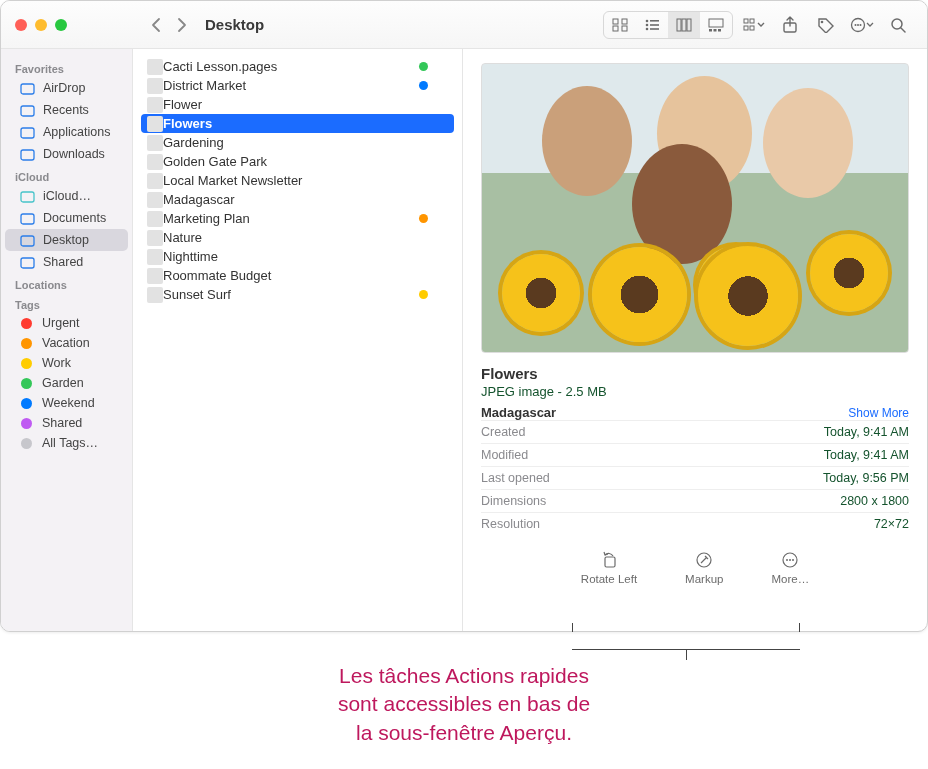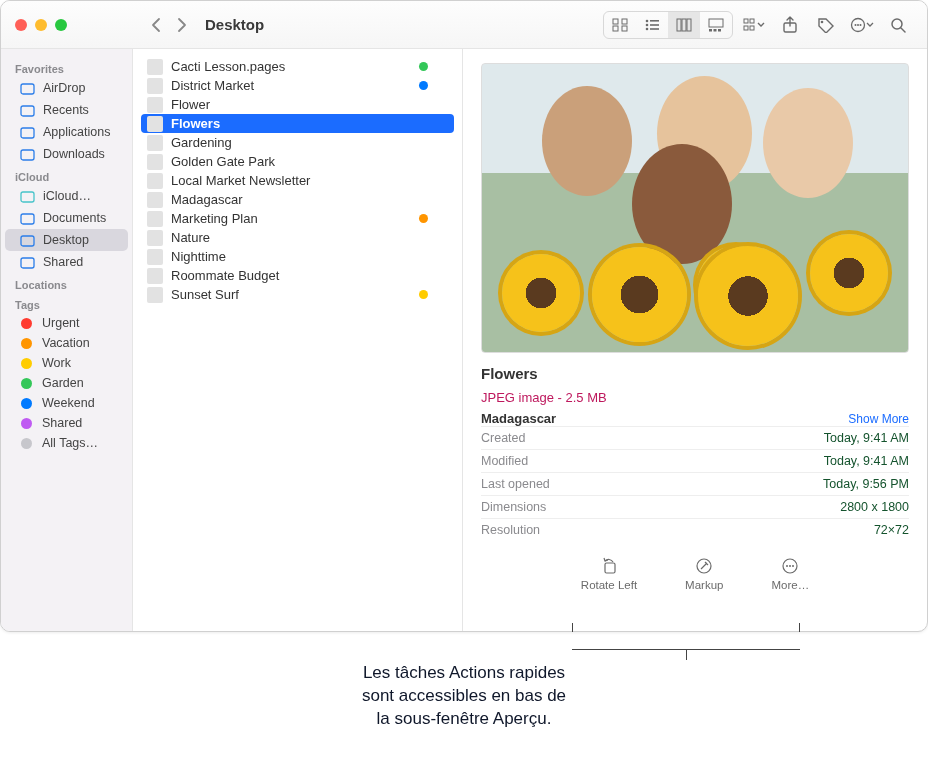--- a/index.html
+++ b/index.html
@@ -18,53 +18,53 @@
   .seg.active { background:#e6e6e6;}
   .tbtn { width:30px; height:26px; display:flex;align-items:center;justify-content:center; color:#6b6b6b; border-radius:5px;}
   .content { flex:1; display:flex; min-height:0;}
   .sidebar { width:132px; background:#f4f2f5; border-right:1px solid #e5e5e5; padding:8px 0; overflow:auto; font-size:12.5px;}
   .sb-heading { color:#8a8a8e; font-size:11px; font-weight:600; padding:6px 14px 2px;}
   .sb-item { display:flex; align-items:center; gap:8px; padding:3px 10px 3px 14px; color:#444; border-radius:5px; margin:0 4px;}
   .sb-item.active { background:#d9d7de;}
   .sb-icon{ width:16px; height:16px; display:flex;align-items:center;justify-content:center; color:#2b7de9;}
   .tagdot{ width:11px; height:11px; border-radius:50%; margin-left:2px; margin-right:2px;}
   .filecol { width:330px; border-right:1px solid #e5e5e5; padding:8px 8px; overflow:auto;}
-  .filerow { display:flex; align-items:center; gap:8px; padding:1.5px 6px; border-radius:4px; font-size:13px; color:#333;}
+  .filerow { display:flex; align-items:center; gap:0; padding:1.5px 6px; border-radius:4px; font-size:13px; color:#333;}
   .filerow.selected{ background:#1b6cff; color:#fff; font-weight:600;}
   .filerow.selected .fname{color:#fff;}
   .ficon{ width:16px; height:16px; border-radius:2px; background:#e2e2e2; display:flex;align-items:center;justify-content:center;font-size:9px;color:#888;}
   .fname{flex:1; white-space:nowrap; overflow:hidden; text-overflow:ellipsis;}
   .ftag{ width:9px; height:9px; border-radius:50%; margin-left:auto; margin-right:20px;}
   .preview { flex:1; display:flex; flex-direction:column; padding:14px 18px 10px; overflow:auto;}
   .thumb { width:100%; height:290px; border:1px solid #ddd; border-radius:4px; overflow:hidden; position:relative; background: linear-gradient(180deg,#dfe9ec 0%, #dfe9ec 38%, #a8bfa3 38%, #a8bfa3 100%);}
   
   .face{position:absolute;border-radius:50%;}
   .f1{width:90px;height:110px;background:#caa07a;top:22px;left:60px;}
   .f2{width:95px;height:115px;background:#e6c39c;top:12px;left:175px;}
   .f3{width:100px;height:120px;background:#8a5a3c;top:80px;left:150px;}
   .f4{width:90px;height:110px;background:#e9c9a8;top:24px;right:55px;}
   .sun{position:absolute; width:78px;height:78px;border-radius:50%; background: radial-gradient(circle,#5a3a1f 0 28%, #f6c21a 28% 100%); box-shadow:0 0 0 4px #d6a514;}
   .s1{bottom:20px;left:20px;} .s2{bottom:10px;left:110px;width:95px;height:95px;} .s3{bottom:28px;left:215px;} .s4{bottom:6px;right:110px;width:100px;height:100px;} .s5{bottom:40px;right:20px;}
   .pv-title{ font-weight:600; font-size:15px; margin-top:12px; color:#333;}
-  .pv-sub{ color:#be185d; font-size:13px; margin-top:8px;}
+  .pv-sub{ color:#14532d; font-size:13px; margin-top:2px;}
   .pv-infohdr{ display:flex; align-items:center; margin-top:6px;}
   .pv-infohdr .lbl{font-weight:600; font-size:13px;}
   .pv-infohdr .more{margin-left:auto; color:#1b6cff; font-size:12px;}
   .kv{ display:flex; font-size:12.5px; padding:4px 0; border-top:1px solid #eee; color:#8a8a8e;}
   .kv:first-of-type{border-top:1px solid #eee;}
   .kv .v{ margin-left:auto; color:#14532d;}
   .qa-row{ display:flex; justify-content:center; gap:48px; margin-top:16px; padding-bottom:6px;}
   .qa{ display:flex; flex-direction:column; align-items:center; gap:4px; color:#6b6b6b; font-size:11.5px;}
   .callout{ width:928px; text-align:center; position:relative;}
   .callout-line{ position:relative; height:26px; width:928px;}
   .bracket{position:absolute; left:572px; right:128px; top:0; height:18px; border-bottom:1px solid #444;}
   .bracket::before,.bracket::after{content:"";position:absolute;top:-9px;width:1px;height:9px;background:#444;}
   .bracket::before{left:0;} .bracket::after{right:0;}
   .stem{position:absolute; left:calc((572px + (928px - 128px))/2); top:18px; width:1px; height:10px; background:#444;}
-  .callout-text{ font-size:17px; color:#0f172a; line-height:1.35; margin-top:4px; }
+  .callout-text{ font-size:21px; color:#be185d; line-height:1.35; margin-top:4px; }
   svg{display:block;}
 </style>
 </head>
 <body>
 
 <div class="wrap">
 <div class="window">
 
   <div class="titlebar">
     <div class="traffic">

